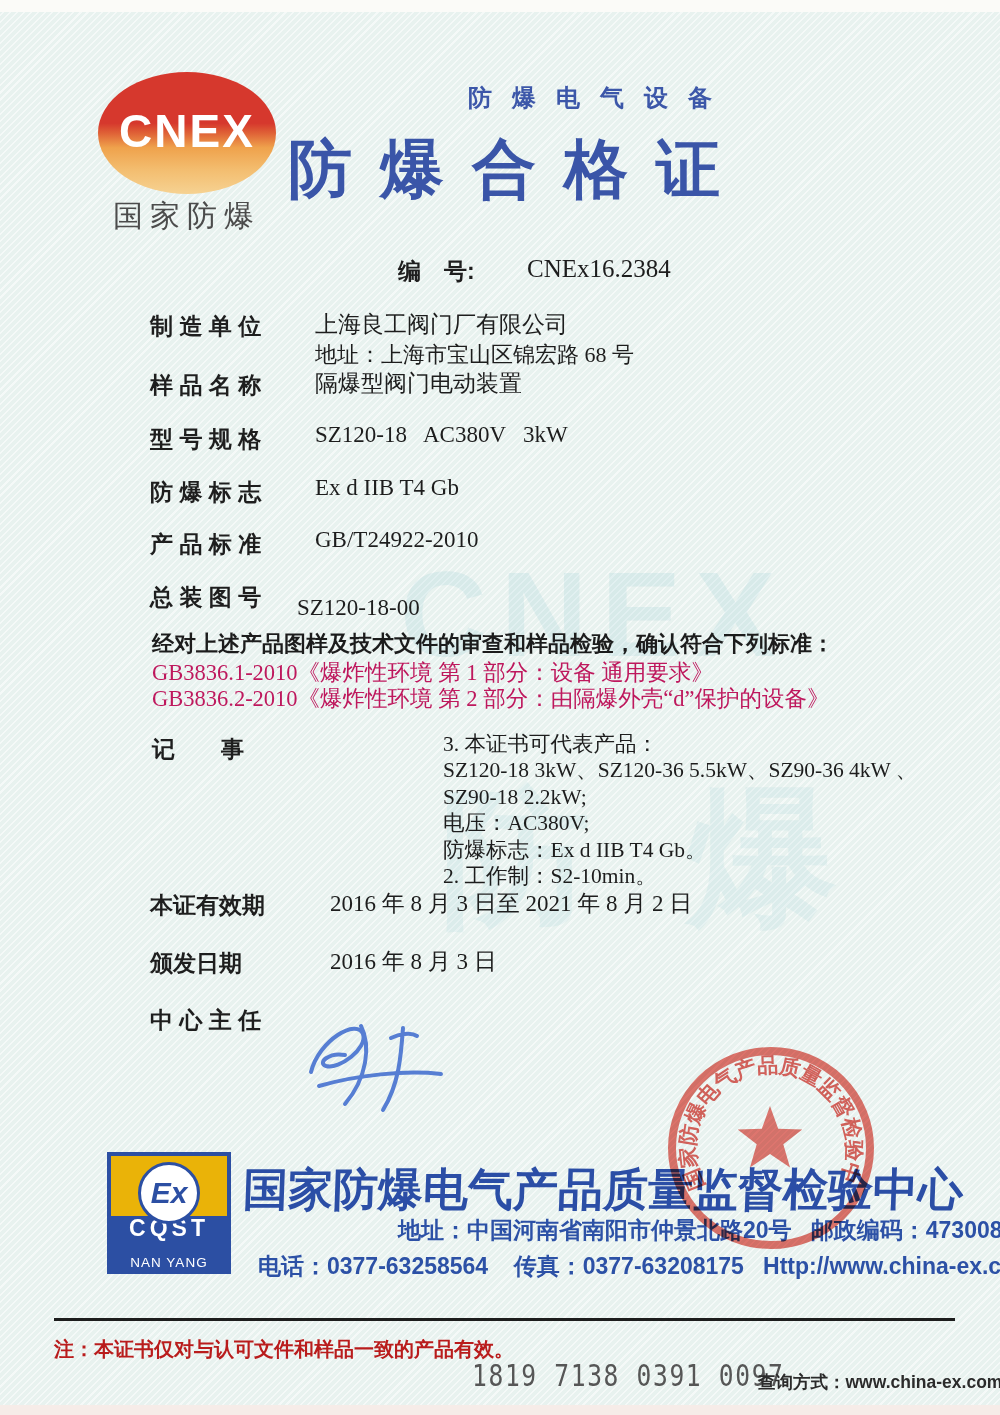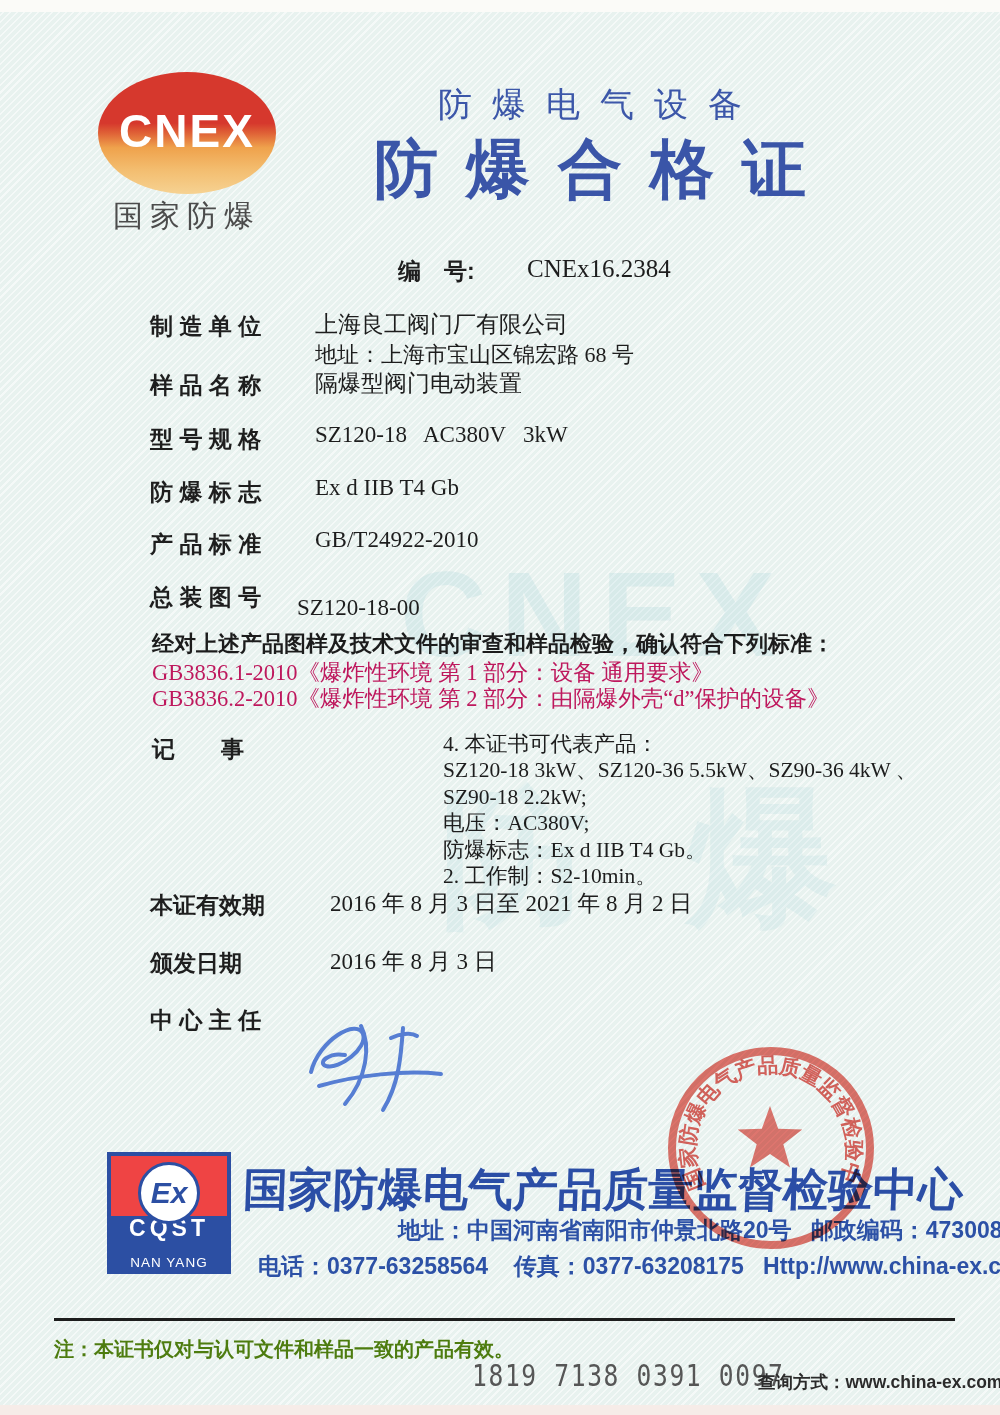--- a/index.html
+++ b/index.html
@@ -17,22 +17,22 @@
   .strip-bottom { left:0; bottom:0; width:100%; height:10px; background:#f6ece8; }
 
   
   .cnex-oval{
     left:98px; top:72px; width:178px; height:122px; border-radius:50%;
     background:linear-gradient(180deg,#d6382d 0%,#d6382d 42%,#df6136 50%,#efa24c 62%,#f3bd6f 80%,#f6d292 100%);
     display:flex; align-items:center; justify-content:center;
   }
   .cnex-oval span{ color:#fff; font-weight:bold; font-size:46px; letter-spacing:2px; margin-top:-4px;}
   .cnex-caption{ left:88px; top:196px; width:198px; text-align:center; font-size:30px; letter-spacing:7px; color:#4c4c4c; }
-  .hdr-sub{ left:300px; top:82px; width:580px; text-align:center; font-size:34px; font-weight:normal; letter-spacing:20px; color:#3c57a9; text-indent:20px;}
-  .hdr-title{ left:260px; top:126px; width:660px; text-align:center; font-size:64px; font-weight:bold; letter-spacing:28px; color:#3a55a8; text-indent:28px;}
+  .hdr-sub{ left:300px; top:82px; width:580px; text-align:center; font-size:24px; font-weight:bold; letter-spacing:20px; color:#3c57a9; text-indent:20px;}
+  .hdr-title{ left:260px; top:126px; width:660px; text-align:left; font-size:64px; font-weight:bold; letter-spacing:28px; color:#3a55a8; text-indent:28px;}
 
   .serif { font-family:"Liberation Serif","DejaVu Serif",serif; }
   .lbl { font-weight:bold; color:#1e1e1e; font-size:23px; white-space:pre; }
   .val { font-family:"Liberation Serif","DejaVu Serif",serif; font-size:23px; color:#1d1d1d; white-space:pre; }
 
   .certno-lbl{ left:398px; top:256px; }
   .certno-val{ left:527px; top:255px; font-size:25px; }
 
   
   .wm{ color:rgba(130,195,205,.16); font-weight:bold; pointer-events:none; }
@@ -42,21 +42,21 @@
   
   .std-intro{ left:152px; top:629px; font-size:22px; font-weight:600; color:#1c1c1c; }
   .std-line{ font-family:"Liberation Serif","DejaVu Serif",serif; font-size:22.5px; color:#be185d; }
   .remarks{ left:443px; top:731px; width:540px; line-height:26.4px; font-size:21.5px; }
   .remarks div{ font-family:"Liberation Serif","DejaVu Serif",serif; color:#1d1d1d; white-space:pre; }
 
   
   .sig{ left:295px; top:1012px; }
 
   
-  .exbox{ left:107px; top:1152px; width:124px; height:122px; background:#ef4444; border:4px solid #2c4fa3; }
+  .exbox{ left:107px; top:1152px; width:124px; height:122px; background:#eab308; border:4px solid #2c4fa3; }
   .exbox .circ{
     position:absolute; left:50%; top:6px; transform:translateX(-50%);
     width:62px; height:62px; border:3px solid #2c4fa3; border-radius:50%;
     display:flex; align-items:center; justify-content:center;
     color:#2c4fa3; font-weight:bold; font-size:30px; font-style:italic; background:#fff; z-index:1;
   }
   .exbox .band{
     position:absolute; left:0; right:0; bottom:0; height:54px; background:#2c4fa3;
     display:flex; flex-direction:column; align-items:center; justify-content:space-between; color:#fff;
   }
@@ -66,21 +66,21 @@
     left:243px; top:1160px; width:740px; font-size:45px; font-weight:bold; color:#2b4ea6;
     font-family:"Liberation Serif","DejaVu Serif",serif; white-space:nowrap; transform:skewX(-2deg);
   }
   .org-addr{ left:398px; top:1215px; font-size:23px; font-weight:bold; color:#2c51a6; white-space:pre; }
   .org-tel{ left:258px; top:1251px; font-size:23px; font-weight:bold; color:#2c51a6; white-space:pre; }
 
   .stamp{ left:660px; top:1040px; mix-blend-mode:multiply; }
 
   
   .rule{ left:54px; top:1318px; width:901px; height:3px; background:#1d1d1d; }
-  .note-row{ left:54px; top:1336px; display:flex; gap:20px; font-size:20px; font-weight:bold; color:#4d7c0f;flex-direction:column; }
+  .note-row{ left:54px; top:1336px; display:flex; gap:20px; font-size:20px; font-weight:bold; color:#b91c1c;flex-direction:column; }
   .code{
     left:472px; top:1358px; font-family:"DejaVu Sans Mono","Liberation Mono",monospace;
     font-size:30px; color:#565656; letter-spacing:2px; transform:scaleX(.82); transform-origin:left top; white-space:pre;
   }
   .query{ left:758px; top:1370px; font-size:17.5px; font-weight:bold; color:#2b2b2b; white-space:pre; }
 </style>
 </head>
 <body>
 
 <div class="page">
@@ -117,21 +117,21 @@
 
   <div class="abs lbl" style="left:150px;top:582px;">总 装 图 号</div>
   <div class="abs val" style="left:297px;top:580px;margin-top:15px;">SZ120-18-00</div>
 
   <div class="abs std-intro">经对上述产品图样及技术文件的审查和样品检验，确认符合下列标准：</div>
   <div class="abs std-line" style="left:152px;top:657px;">GB3836.1-2010《爆炸性环境 第 1 部分：设备 通用要求》</div>
   <div class="abs std-line" style="left:152px;top:683px;">GB3836.2-2010《爆炸性环境 第 2 部分：由隔爆外壳“d”保护的设备》</div>
 
   <div class="abs lbl" style="left:152px;top:734px;">记　　事</div>
   <div class="abs remarks">
-    <div>4. 本证书可代表产品：</div>
+    <div>3. 本证书可代表产品：</div>
     <div>SZ120-18 3kW、SZ120-36 5.5kW、SZ90-36 4kW 、</div>
     <div>SZ90-18 2.2kW;</div>
     <div>电压：AC380V;</div>
     <div>防爆标志：Ex d IIB T4 Gb。</div>
     <div>2. 工作制：S2-10min。</div>
   </div>
 
   <div class="abs lbl" style="left:150px;top:890px;">本证有效期</div>
   <div class="abs val" style="left:330px;top:888px;">2016 年 8 月 3 日至 2021 年 8 月 2 日</div>
 

